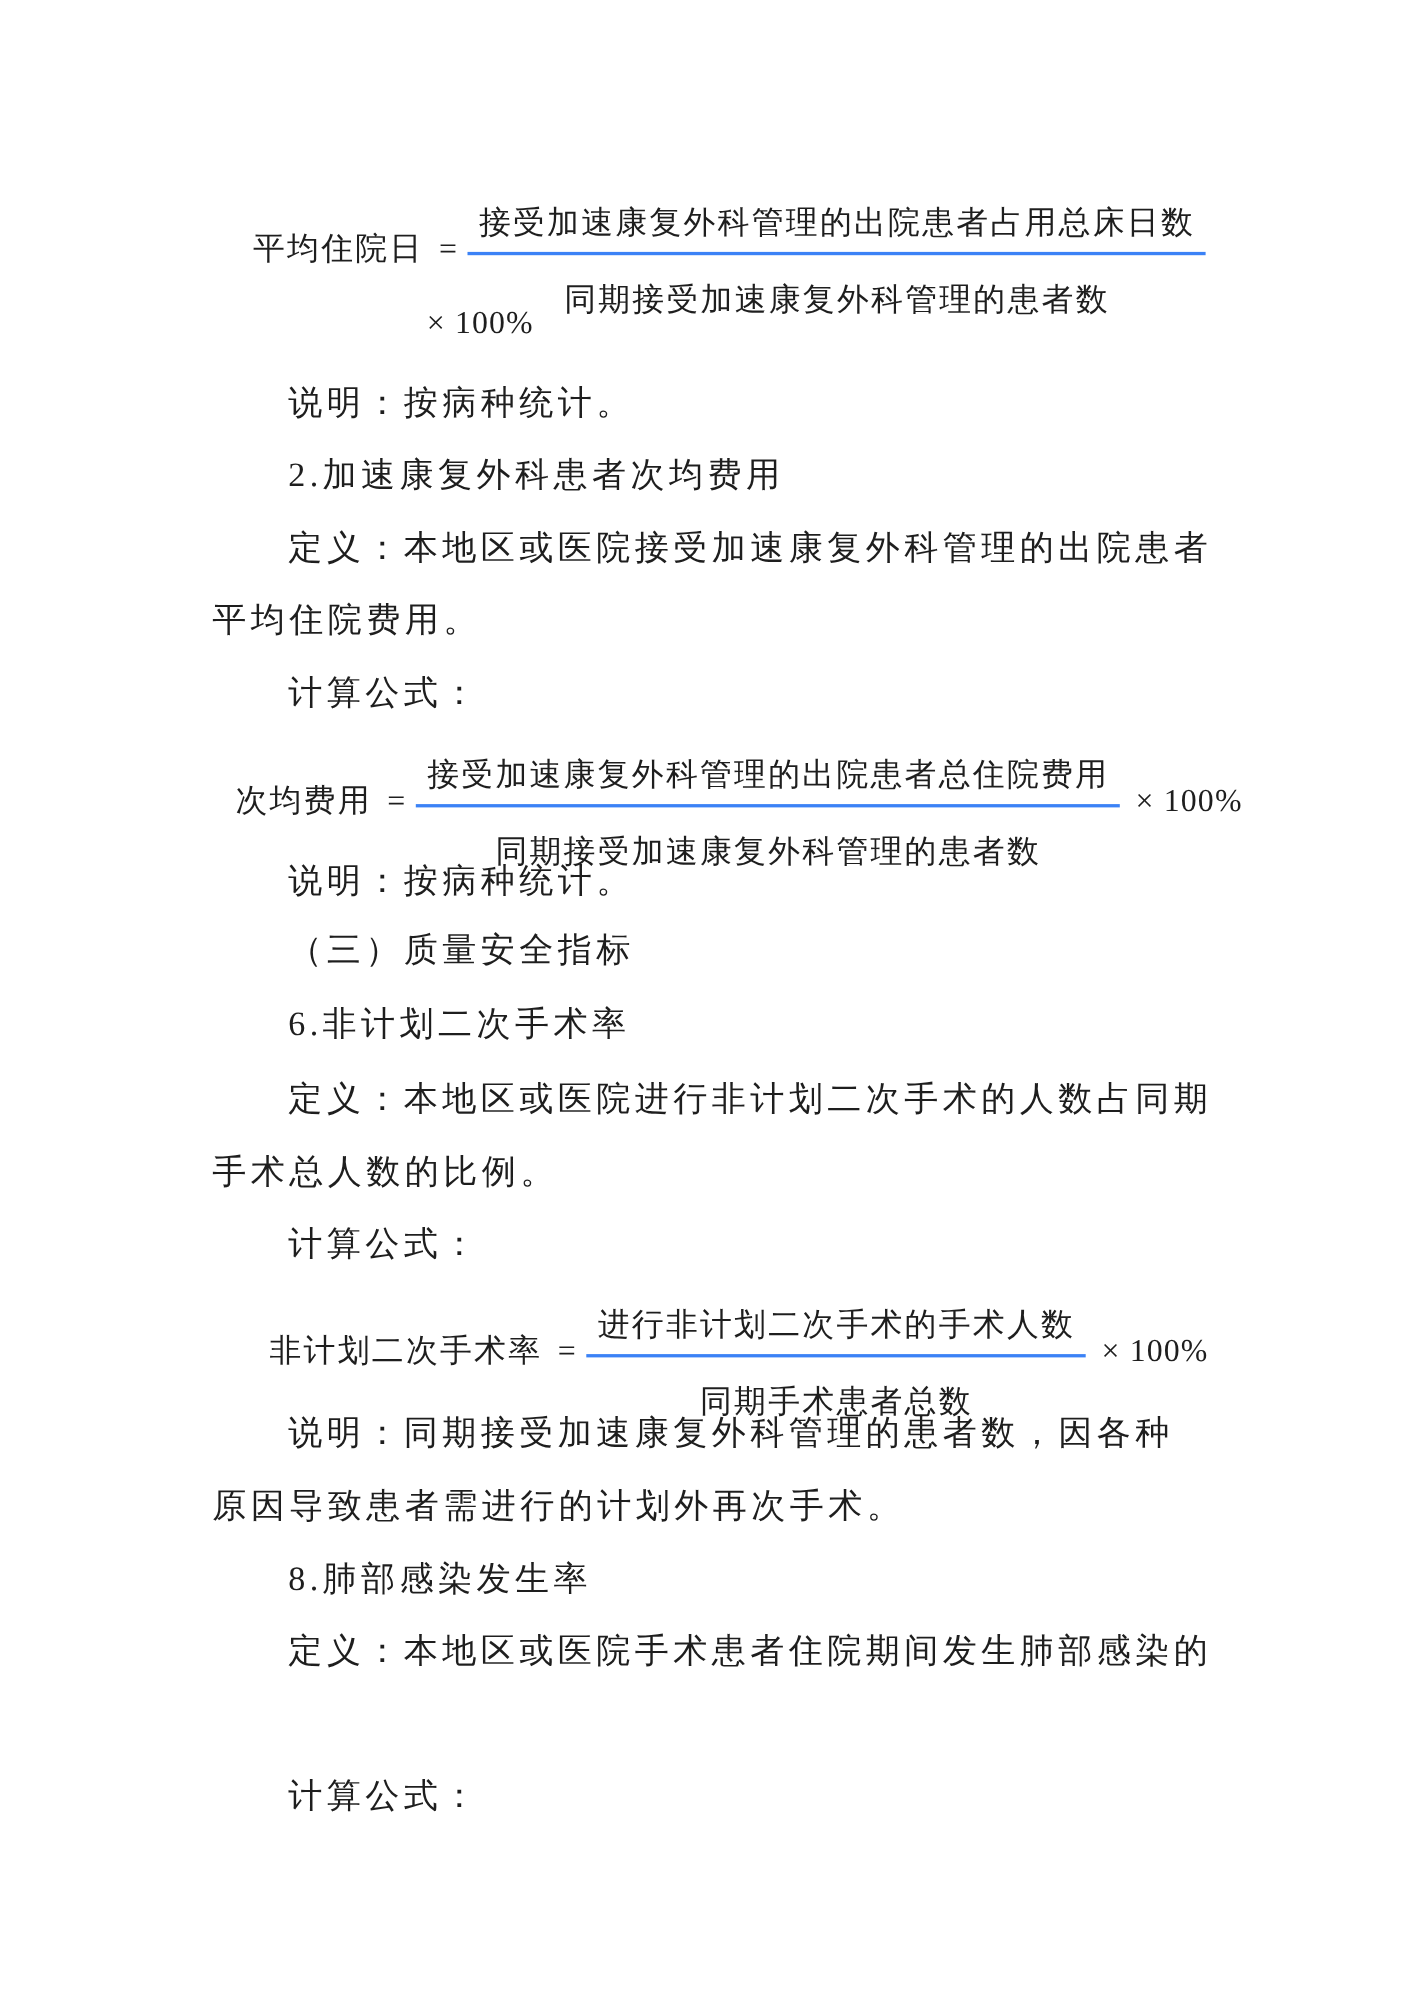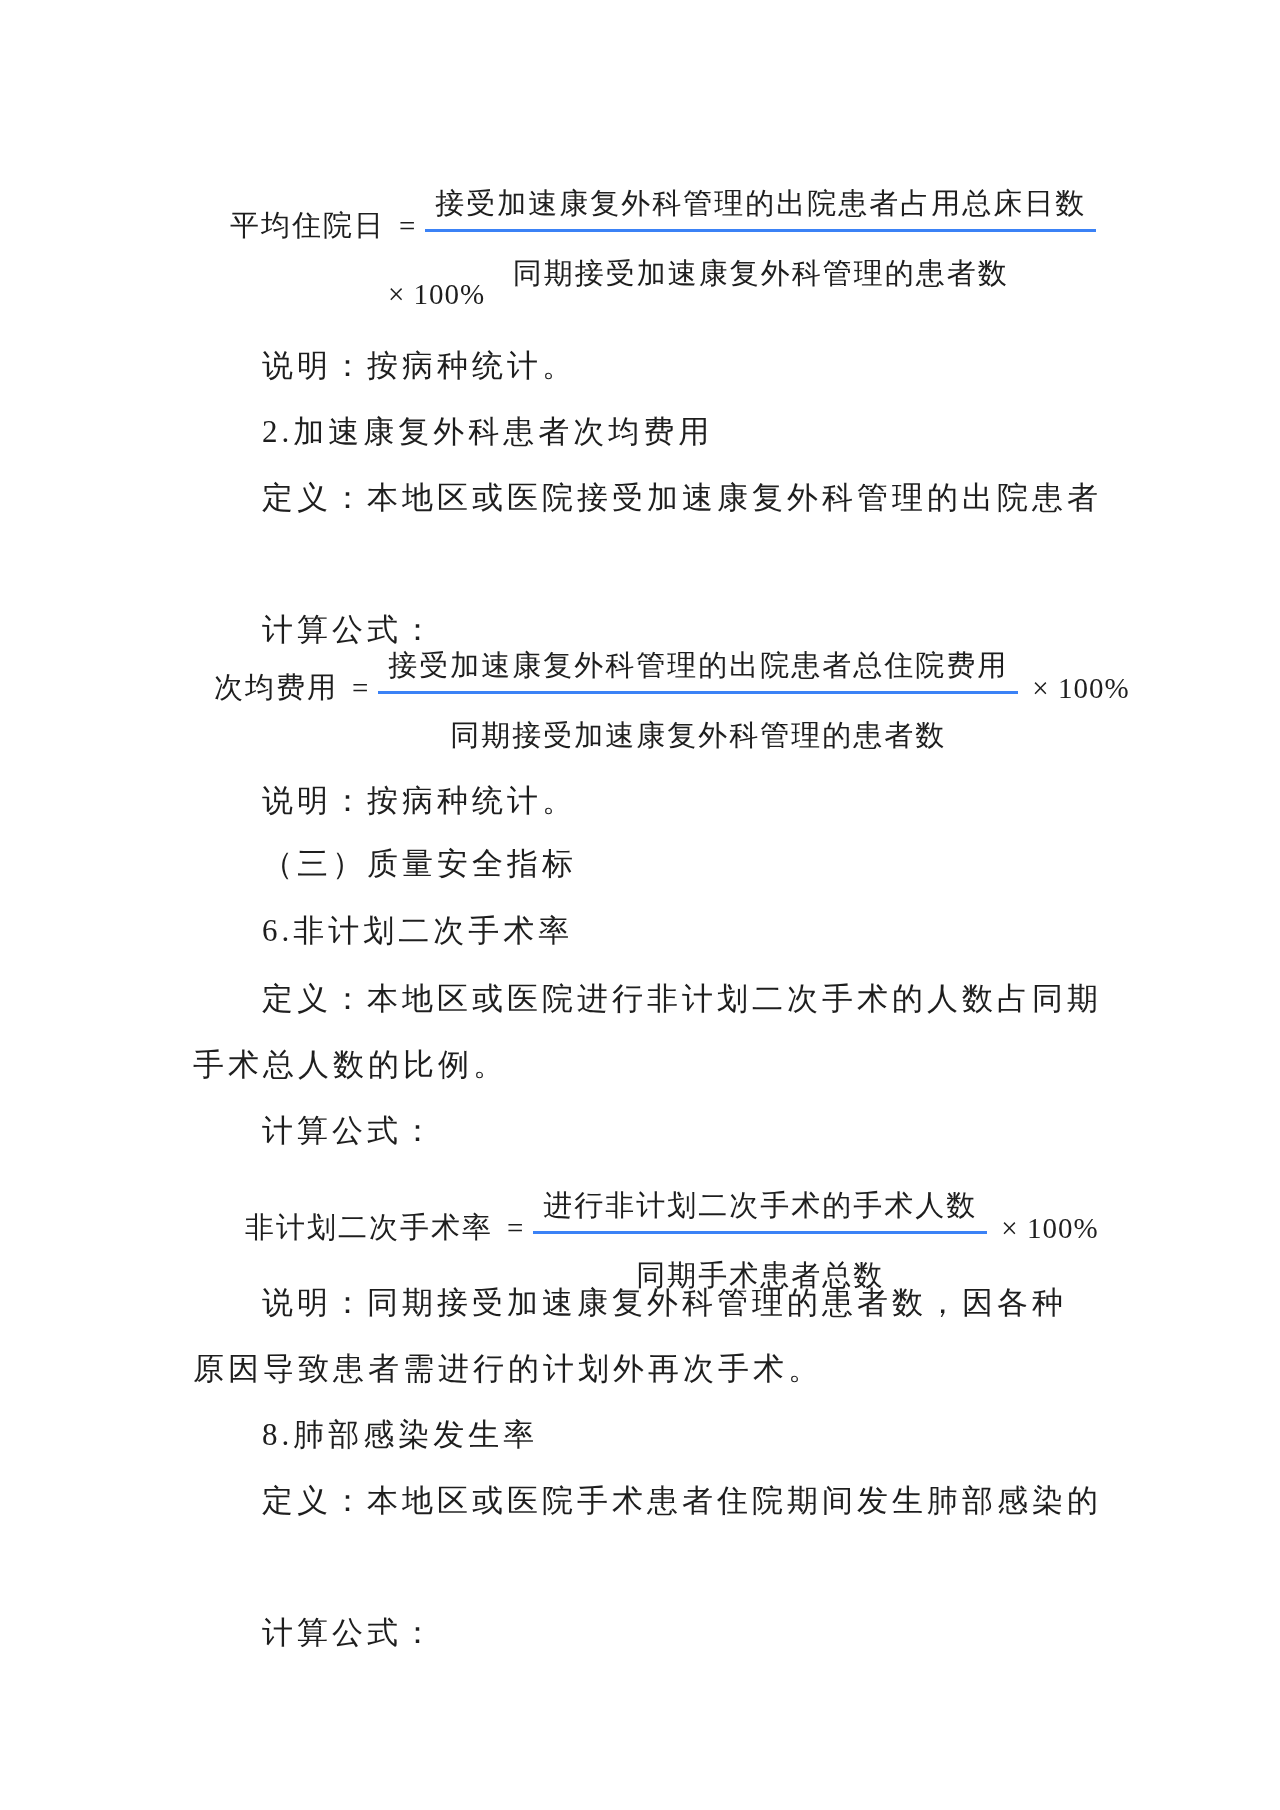--- a/index.html
+++ b/index.html
@@ -70,24 +70,25 @@
       <span class="f-den">同期接受加速康复外科管理的患者数</span>
     </span>
   </div>
   <div class="mult-line" style="top:278px; left:388px;">× 100%</div>
 
   <div class="line" style="top:347px; left:262px;">说明：按病种统计。</div>
 
   <div class="line" style="top:413px; left:262px;">2.加速康复外科患者次均费用</div>
 
   <div class="line" style="top:479px; left:262px;">定义：本地区或医院接受加速康复外科管理的出院患者</div>
+  <div class="line" style="top:545px; left:193px;">平均住院费用。</div>
 
   <div class="line" style="top:611px; left:262px;">计算公式：</div>
 
-  <div class="formula" style="top:624px; left:214px;justify-content:flex-end;">
+  <div class="formula" style="top:664px; left:214px;justify-content:flex-end;">
     <span class="f-label">次均费用</span>
     <span class="f-eq">=</span>
     <span class="fraction">
       <span class="f-num">接受加速康复外科管理的出院患者总住院费用</span>
       <span class="f-den">同期接受加速康复外科管理的患者数</span>
     </span>
     <span class="f-mult">× 100%</span>
   </div>
 
   <div class="line" style="top:782px; left:262px;">说明：按病种统计。</div>

